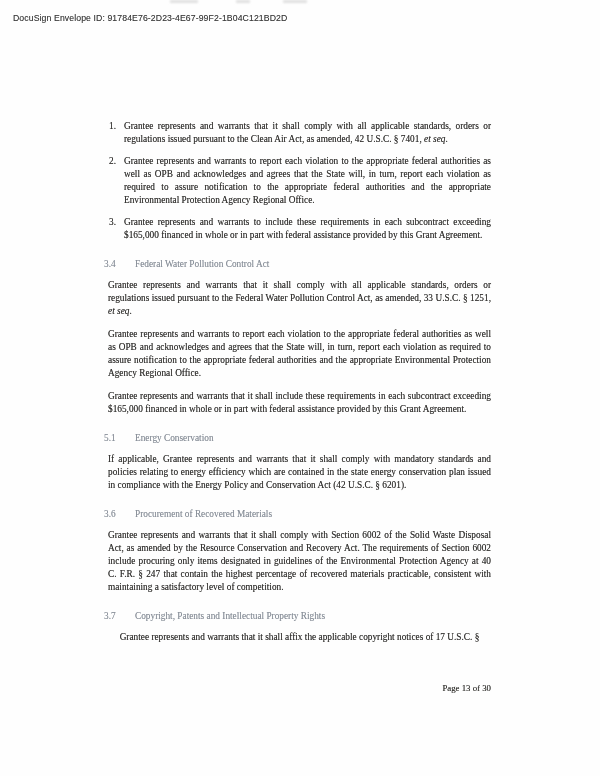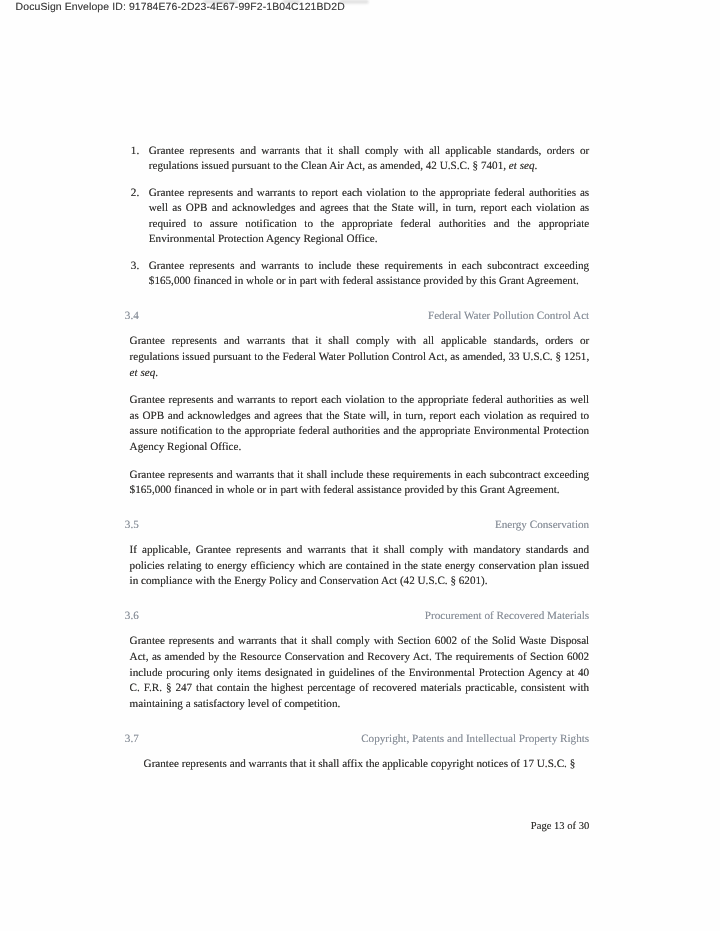--- a/index.html
+++ b/index.html
@@ -26,21 +26,21 @@
     filter: blur(1px);
     opacity: 0.55;
   }
   .art1 { left: 170px; width: 28px; }
   .art2 { left: 236px; width: 14px; }
   .art3 { left: 283px; width: 24px; }
 
   .docusign-header {
     position: absolute;
     left: 13px;
-    top: 0;
+    top: 13px;
     font-family: "Liberation Sans", sans-serif;
     font-size: 8.7px;
     letter-spacing: 0.1px;
     color: #3e3e3e;
     text-shadow: 0 0 0.4px rgba(62,62,62,0.55);
     white-space: nowrap;
   }
 
   .content {
     position: absolute;
@@ -76,21 +76,21 @@
     display: flex;
     margin: 16px 0 8px -4px;
     color: #878e98;
     text-shadow: 0 0 0.5px rgba(135,142,152,0.55);
   }
   .section-heading .hnum {
     flex: 0 0 31px;
   }
   .section-heading .htitle {
     flex: 1;
-    text-align: right;
+    text-align: left;
   }
   .footer {
     position: absolute;
     left: 108px;
     top: 683px;
     width: 383px;
     text-align: right;
     font-size: 8.8px;
     font-weight: normal;
     color: #33322f;
@@ -132,21 +132,21 @@
       <span class="htitle">Federal Water Pollution Control Act</span>
     </div>
 
     <p><span>Grantee represents and warrants that it shall comply with all applicable standards, orders or regulations issued pursuant to the Federal Water Pollution Control Act, as amended, 33 U.S.C. § 1251, </span><i>et seq</i><span>.</span></p>
 
     <p><span>Grantee represents and warrants to report each violation to the appropriate federal authorities as well as OPB and acknowledges and agrees that the State will, in turn, report each violation as required to assure notification to the appropriate federal authorities and the appropriate Environmental Protection Agency Regional Office.</span></p>
 
     <p><span>Grantee represents and warrants that it shall include these requirements in each subcontract exceeding $165,000 financed in whole or in part with federal assistance provided by this Grant Agreement.</span></p>
 
     <div class="section-heading">
-      <span class="hnum">3.5</span>
+      <span class="hnum">5.1</span>
       <span class="htitle">Energy Conservation</span>
     </div>
 
     <p><span>If applicable, Grantee represents and warrants that it shall comply with mandatory standards and policies relating to energy efficiency which are contained in the state energy conservation plan issued in compliance with the Energy Policy and Conservation Act (42 U.S.C. § 6201).</span></p>
 
     <div class="section-heading">
       <span class="hnum">3.6</span>
       <span class="htitle">Procurement of Recovered Materials</span>
     </div>
 

